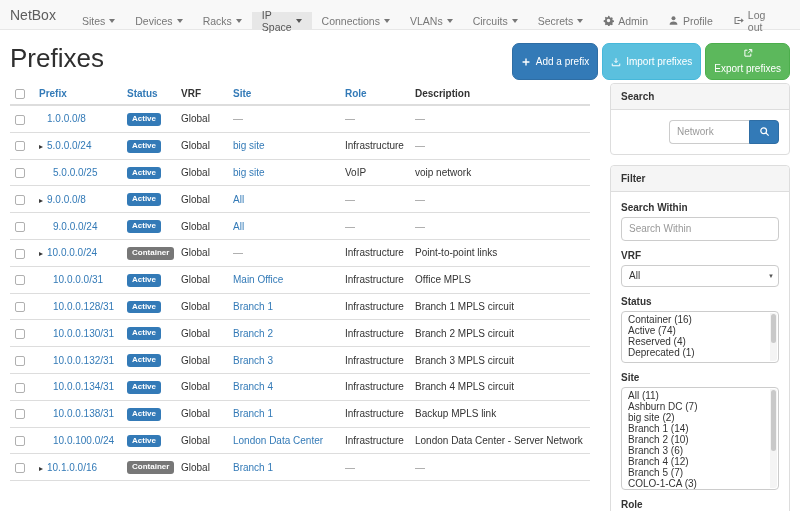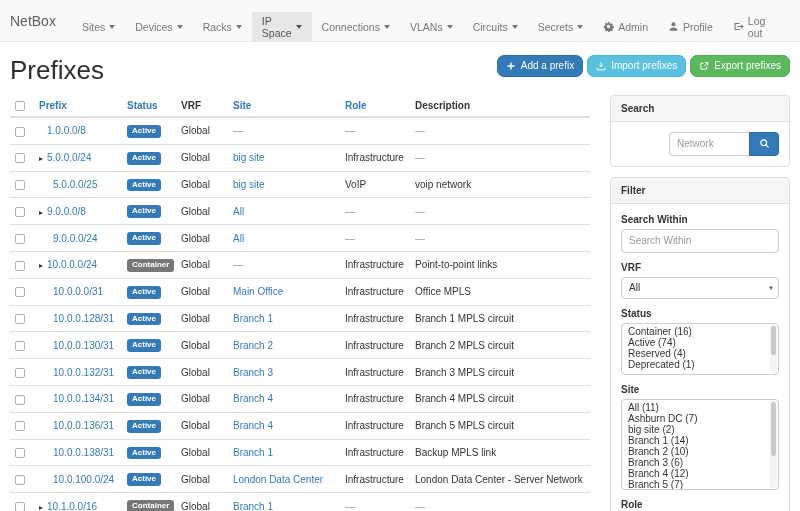--- a/index.html
+++ b/index.html
@@ -1,20 +1,20 @@
 <!DOCTYPE html>
 <html><head>
 <meta charset="utf-8">
 <style>
   * { box-sizing: border-box; margin: 0; padding: 0; }
   html,body { width: 800px; height: 511px; overflow: hidden; background: #fff;
     font-family: "Liberation Sans", sans-serif; font-size: 10px; color: #333; }
 
   
-  .navbar { height: 42px; background: #f8f8f8; border-bottom: 1px solid #e7e7e7;
+  .navbar { height: 30px; background: #f8f8f8; border-bottom: 1px solid #e7e7e7;
     display: flex; align-items: stretch; padding: 0 10px; }
   .brand { display: flex; align-items: center; font-size: 14px; color: #5e5e5e;
     text-decoration: none; padding-right: 16px; }
   .nav-left { display: flex; flex: 1; }
   .nav-link { display: flex; align-items: center; gap: 4px; padding: 0 10px;
     color: #777; text-decoration: none; font-size: 10.5px; cursor: pointer; margin-top: 12px; }
   .nav-link.active { background: #e7e7e7; color: #555; }
   .nav-right { display: flex; }
   .caret { width: 0; height: 0; border-left: 3.5px solid transparent;
     border-right: 3.5px solid transparent; border-top: 4px solid currentColor;
@@ -26,21 +26,21 @@
   .page { padding: 0 10px; }
   .page-top { display: flex; justify-content: space-between; align-items: flex-start; margin-top: 12px; }
   h1 { font-size: 26px; font-weight: 400; color: #2e2e2e; line-height: 1.1; margin: 2px 0 10px; }
   .btns { display: flex; gap: 4px; margin-top: 1px; }
   .btn { display: inline-flex; align-items: center; gap: 5px; font-size: 10px; color: #fff;
     padding: 4px 8px; border-radius: 7px; border: 1px solid transparent; cursor: pointer;
     font-family: inherit; line-height: 1.2; }
   .btn .icon { width: 10px; height: 10px; }
   .btn-primary { background: #337ab7; border-color: #2e6da4; }
   .btn-info    { background: #5bc0de; border-color: #46b8da; }
-  .btn-success { background: #5cb85c; border-color: #4cae4c; }
+  .btn-success { background: #5cb85c; border-color: #4cae4c; flex-direction: column; }
 
   
   .main { display: flex; gap: 20px; align-items: flex-start; }
   .table-wrap { flex: 1; min-width: 0; }
   .sidebar { width: 180px; flex: none; }
 
   
   table { width: 100%; border-collapse: collapse; font-size: 10px; table-layout: fixed; }
   th { text-align: left; padding: 5px; border-bottom: 2px solid #ddd; font-weight: 700; color: #333; }
   th a { font-weight: 700; }
@@ -77,21 +77,21 @@
   .flabel:first-child { margin-top: 0; }
   .ftext { height: 22px; }
   .fselect { height: 22px; border: 1px solid #ccc; border-radius: 4px; display: flex;
     align-items: center; justify-content: space-between; padding: 0 4px 0 7px;
     background: #fff; cursor: pointer; }
   .sel-caret { font-size: 6px; color: #555; }
   .flist { position: relative; border: 1px solid #ccc; border-radius: 4px;
     overflow: hidden; padding: 2px 0; background: #fff; }
   .flist .opt { padding: 0 6px; line-height: 11px; white-space: nowrap; cursor: pointer; }
   .flist-status { height: 52px; }
-  .flist-site { height: 91px; }
+  .flist-site { height: 103px; }
   .flist-role { height: 80px; }
   .fscroll { position: absolute; top: 1px; right: 1px; bottom: 1px; width: 7px;
     background: #f4f4f4; border-radius: 0 3px 3px 0; }
   .fthumb { position: absolute; top: 1px; left: 1px; right: 1px; height: 62%;
     background: #c9c9c9; border-radius: 3px; }
 </style>
 </head>
 <body>
 
 <nav class="navbar">
@@ -299,29 +299,20 @@
               <td><span>Branch 3 MPLS circuit</span></td>
             </tr>
             <tr>
               <td class="c-select"><span class="cb"></span></td>
               <td class="c-prefix"><span class="indent" style="width: 6px;"></span><span class="arrow"></span><a>10.0.0.134/31</a></td>
               <td class="c-status"><span class="badge badge-primary">Active</span></td>
               <td class="c-vrf"><span>Global</span></td>
               <td class="c-site"><a>Branch 4</a></td>
               <td class="c-role"><span>Infrastructure</span></td>
               <td><span>Branch 4 MPLS circuit</span></td>
-            </tr>
-            <tr>
-              <td class="c-select"><span class="cb"></span></td>
-              <td class="c-prefix"><span class="indent" style="width: 6px;"></span><span class="arrow"></span><a>10.0.0.136/31</a></td>
-              <td class="c-status"><span class="badge badge-primary">Active</span></td>
-              <td class="c-vrf"><span>Global</span></td>
-              <td class="c-site"><a>Branch 4</a></td>
-              <td class="c-role"><span>Infrastructure</span></td>
-              <td><span>Branch 5 MPLS circuit</span></td>
             </tr>
             <tr>
               <td class="c-select"><span class="cb"></span></td>
               <td class="c-prefix"><span class="indent" style="width: 6px;"></span><span class="arrow"></span><a>10.0.0.138/31</a></td>
               <td class="c-status"><span class="badge badge-primary">Active</span></td>
               <td class="c-vrf"><span>Global</span></td>
               <td class="c-site"><a>Branch 1</a></td>
               <td class="c-role"><span>Infrastructure</span></td>
               <td><span>Backup MPLS link</span></td>
             </tr>

